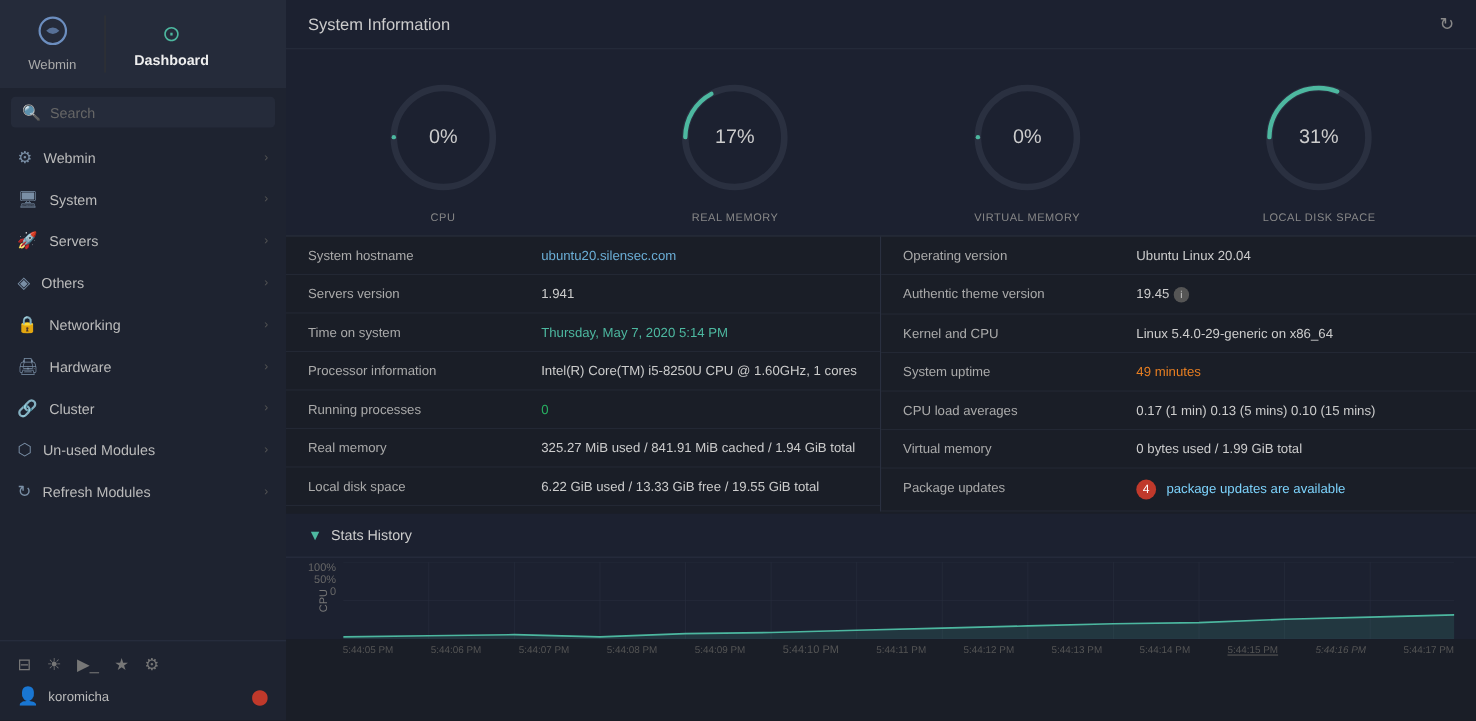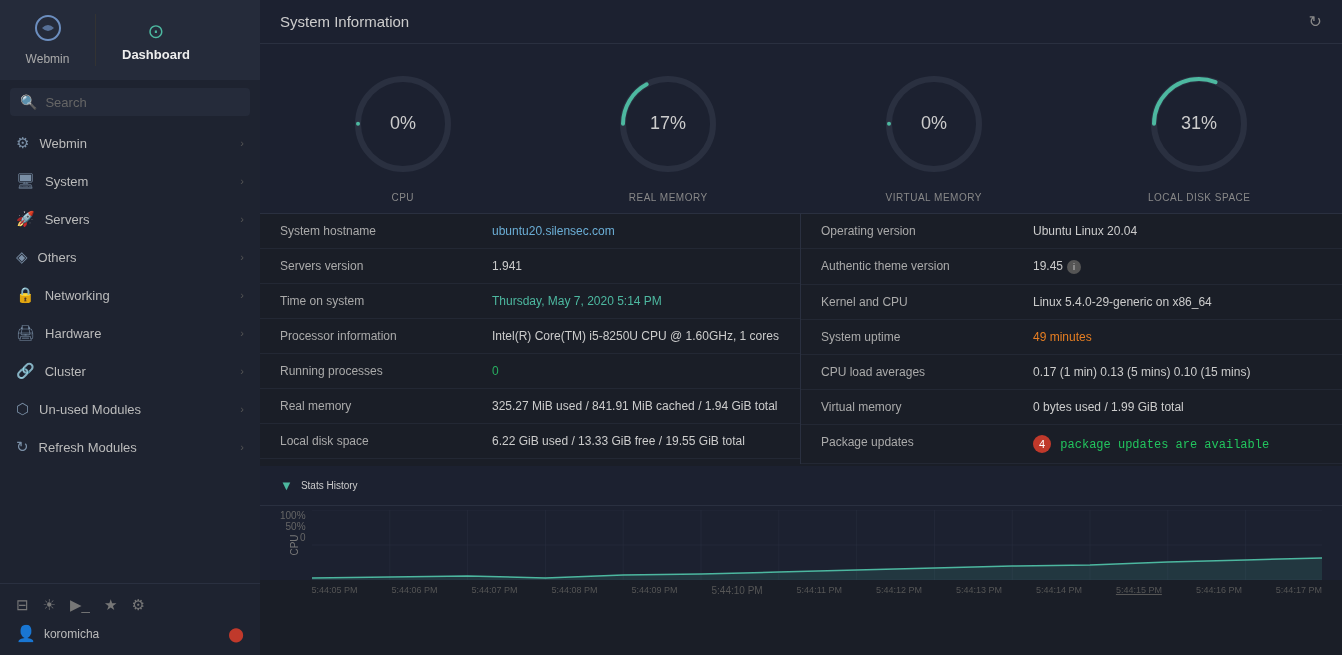--- a/index.html
+++ b/index.html
@@ -47,26 +47,26 @@
     
     .info-grid { display: grid; grid-template-columns: 1fr 1fr; border-top: 1px solid #2a3040; }
     .info-row { display: flex; align-items: flex-start; padding: 10px 20px; border-bottom: 1px solid #232834; gap: 12px; }
     .info-label { color: #aaa; font-size: 12px; width: 160px; min-width: 160px; font-weight: 500; }
     .info-value { color: #ccc; font-size: 12px; flex: 1; margin-left: 40px; }
     .info-value.highlight { color: #4db8a0; }
     .info-value.link { color: #6baed6; }
     .info-value.orange { color: #e67e22; }
     .info-value.green { color: #27ae60; }
     .badge-red { display: inline-flex; align-items: center; justify-content: center; background: #c0392b; color: #fff; border-radius: 50%; width: 18px; height: 18px; font-size: 11px; margin-right: 6px; }
-    .pkg-link { color: #22c55e; font-family: Liberation Mono, monospace; }
+    .pkg-link { color: #7dd3fc; }
 
     
     .stats-section { padding: 0; background: #1c2130; margin-top: 2px; }
     .stats-header { display: flex; align-items: center; gap: 8px; padding: 12px 20px; border-bottom: 1px solid #2a3040; }
-    .stats-title { color: #ccc; font-size: 10px; }
+    .stats-title { color: #ccc; font-size: 13px; }
 
     .info-icon { display: inline-flex; align-items: center; justify-content: center; background: #555; color: #ccc; border-radius: 50%; width: 14px; height: 14px; font-size: 9px; margin-left: 4px; cursor: pointer; }
   </style>
 </head>
 <body>
 
 <div class="sidebar">
 
   <div class="sidebar-header">
     <div class="sidebar-header-webmin">
@@ -324,20 +324,20 @@
             <span style="color: rgb(85, 85, 85); font-size: 9px; white-space: nowrap;">5:44:06 PM</span>
             <span style="color: rgb(85, 85, 85); font-size: 9px; white-space: nowrap;">5:44:07 PM</span>
             <span style="color: rgb(85, 85, 85); font-size: 9px; white-space: nowrap;">5:44:08 PM</span>
             <span style="color: rgb(85, 85, 85); font-size: 9px; white-space: nowrap;">5:44:09 PM</span>
             <span style="color: rgb(85, 85, 85); font-size: 10px; white-space: nowrap;">5:44:10 PM</span>
             <span style="color: rgb(85, 85, 85); font-size: 9px; white-space: nowrap;">5:44:11 PM</span>
             <span style="color: rgb(85, 85, 85); font-size: 9px; white-space: nowrap;">5:44:12 PM</span>
             <span style="color: rgb(85, 85, 85); font-size: 9px; white-space: nowrap;">5:44:13 PM</span>
             <span style="color: rgb(85, 85, 85); font-size: 9px; white-space: nowrap;">5:44:14 PM</span>
             <span style="color: rgb(85, 85, 85); font-size: 9px; white-space: nowrap; text-decoration: underline;">5:44:15 PM</span>
-            <span style="color: rgb(85, 85, 85); font-size: 9px; white-space: nowrap;">5:44:16 PM</span>
+            <span style="color: rgb(85, 85, 85); font-size: 9px; white-space: nowrap; font-style: italic;">5:44:16 PM</span>
             <span style="color: rgb(85, 85, 85); font-size: 9px; white-space: nowrap;">5:44:17 PM</span>
           </div>
       </div>
     </div>
   </div>
 
 </div>
 
 </body></html>

